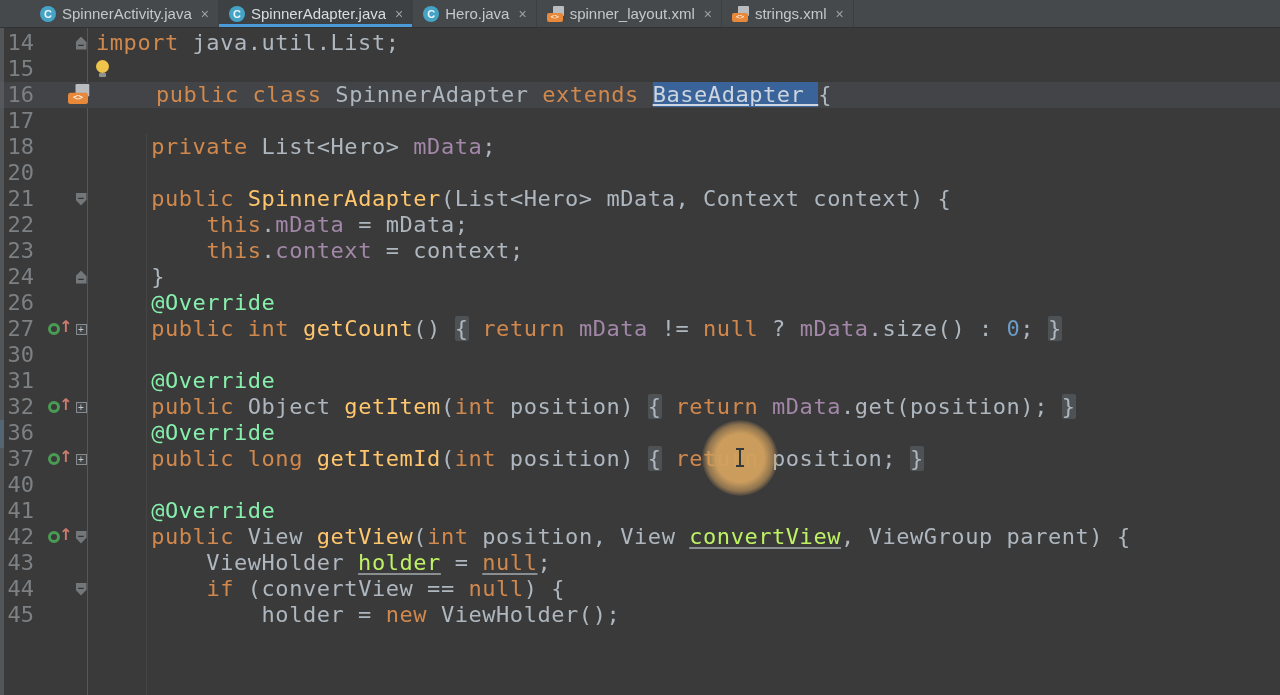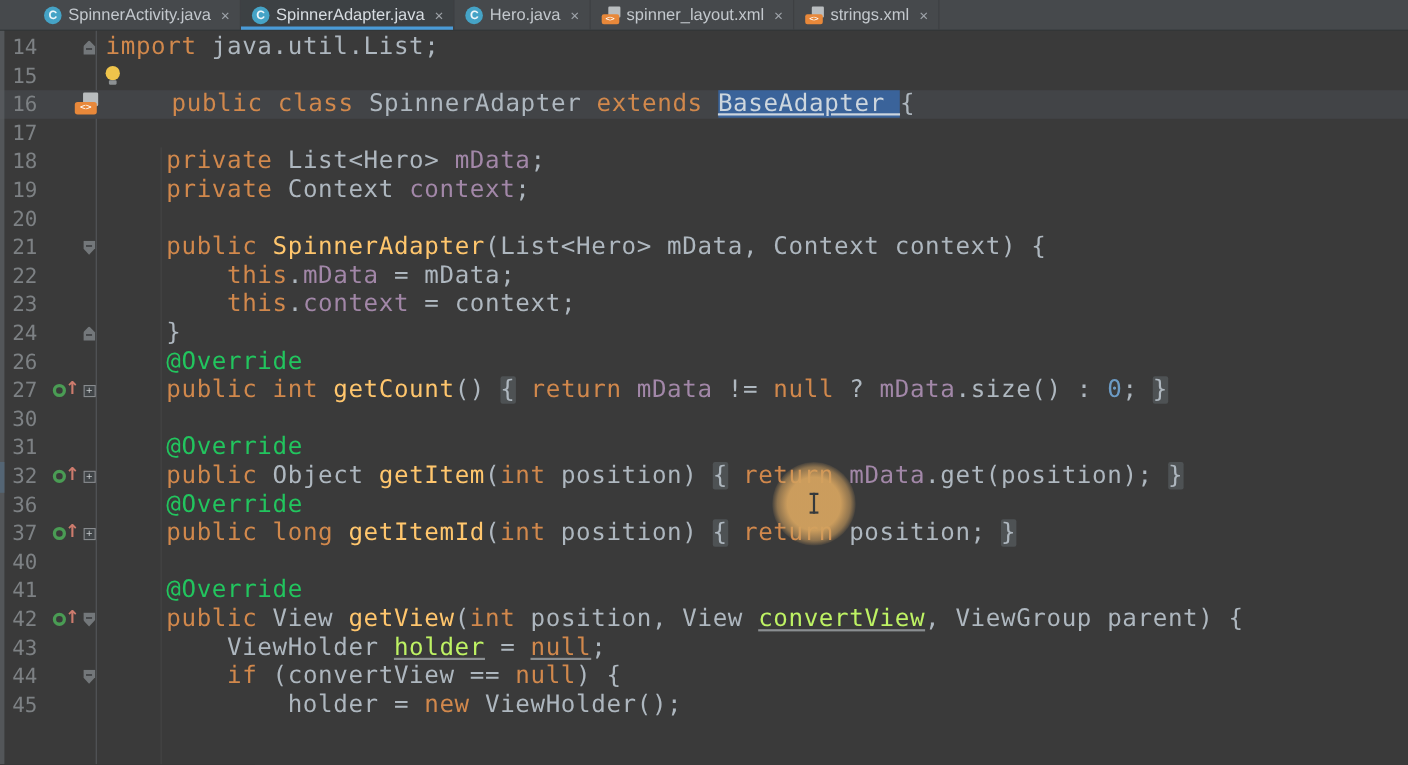--- a/index.html
+++ b/index.html
@@ -21,30 +21,30 @@
   .xicon .bd { position:absolute; bottom:0; left:0; width:16px; height:9px; background:#e8883a; border-radius:2px;
                color:#fff; font-size:7px; line-height:9px; text-align:center; font-family:"DejaVu Sans Mono",monospace; }
 
   
   #editor { position:relative; width:1280px; height:667px; background:#3a3a3a; padding-top:2px; }
   #foldline { position:absolute; left:87px; top:0; bottom:0; width:1px; background:#55585b; }
   #guide1 { position:absolute; left:146px; top:106px; height:574px; width:1px; background:rgba(255,255,255,0.06); }
   .row { position:relative; display:flex; height:26px; line-height:26px; }
   .row.hl { background:#424447;gap:20px; }
   .lnum { width:40px; text-align:right; padding-right:6px; color:#7d8184;
-          font-family:"DejaVu Sans Mono",monospace; font-size:19px; }
+          font-family:"DejaVu Sans Mono",monospace; font-size:22px; }
   .gicon { position:relative; width:34px; }
   .fold { position:relative; width:14px; display:flex; align-items:center; justify-content:center; }
   .codecell { flex:1; padding-left:8px; white-space:pre; font-family:"DejaVu Sans Mono",monospace;
               font-size:22px; letter-spacing:0.55px; color:#aeb7bf; position:relative; }
 
   .tk-kw    { color:#d1884c; }
   .tk-txt   { color:#aeb7bf; }
   .tk-meth  { color:#ffc66d; }
-  .tk-ann   { color:#22c55e; }
+  .tk-ann   { color:#86efac; }
   .tk-field { color:#a287a8; }
   .tk-num   { color:#6c9bc5; }
   .tk-sel   { background:#3a639a; color:#cdd6de;text-decoration:underline; }
   .tk-brace { background:#4e5254; border-radius:2px; }
   .tk-und   { color:#bef264; text-decoration:underline; text-underline-offset:3px; text-decoration-color:#8a8e91; }
   .tk-kwund { color:#d1884c; text-decoration:underline; text-underline-offset:3px; text-decoration-color:#8a8e91; }
 
   
   .glayout { position:absolute; left:8px; top:2px; transform:scale(1.25); transform-origin:left top; }
   .ovr { position:absolute; left:8px; top:5px; width:24px; height:16px; }
@@ -150,26 +150,20 @@
           <div class="fold"></div>
           <div class="codecell"></div>
         </div>
         <div class="row">
           <div class="lnum">18</div>
           <div class="gicon"></div>
           <div class="fold"></div>
           <div class="codecell"><span class="tk-txt">    </span><span class="tk-kw">private </span><span class="tk-txt">List&lt;Hero&gt; </span><span class="tk-field">mData</span><span class="tk-txt">;</span></div>
         </div>
         <div class="row">
-          <div class="lnum">19</div>
-          <div class="gicon"></div>
-          <div class="fold"></div>
-          <div class="codecell"><span class="tk-txt">    </span><span class="tk-kw">private </span><span class="tk-txt">Context </span><span class="tk-field">context</span><span class="tk-txt">;</span></div>
-        </div>
-        <div class="row">
           <div class="lnum">20</div>
           <div class="gicon"></div>
           <div class="fold"></div>
           <div class="codecell"></div>
         </div>
         <div class="row">
           <div class="lnum">21</div>
           <div class="gicon"></div>
           <div class="fold">
             <span class="fm fm-open">−</span>

